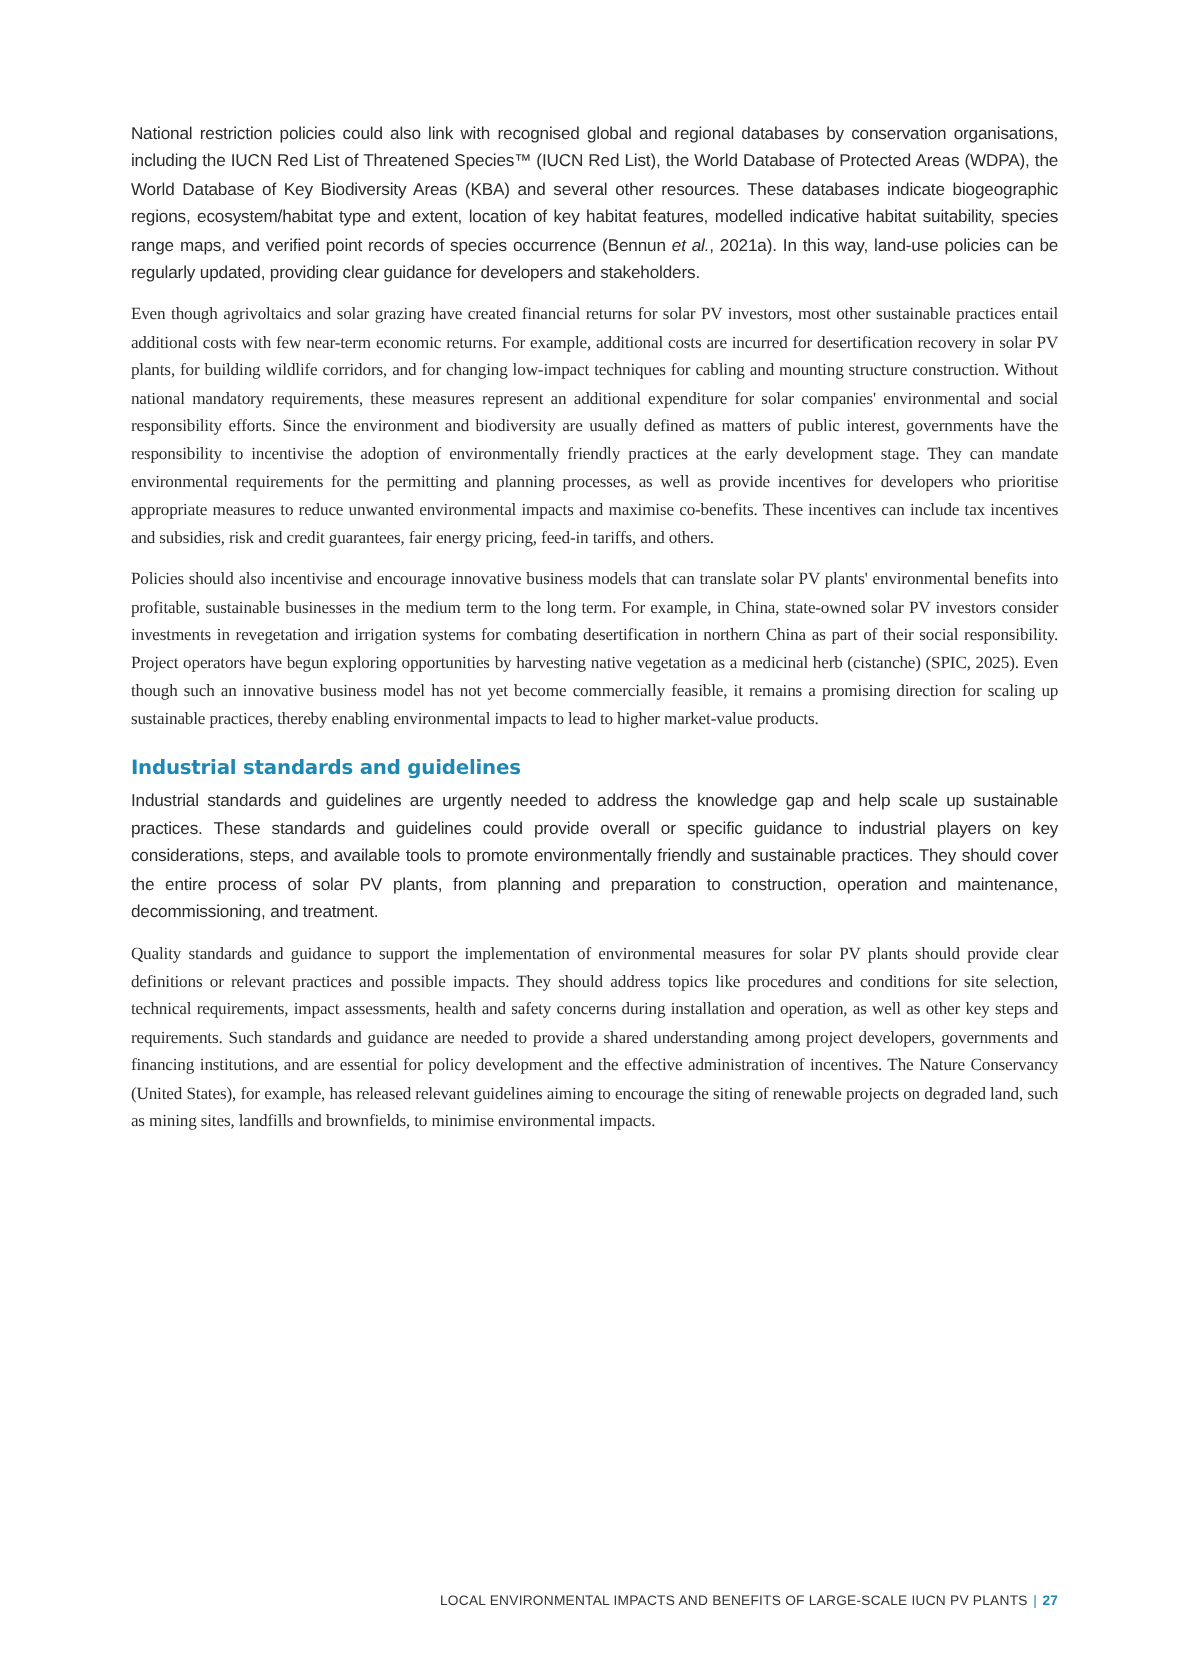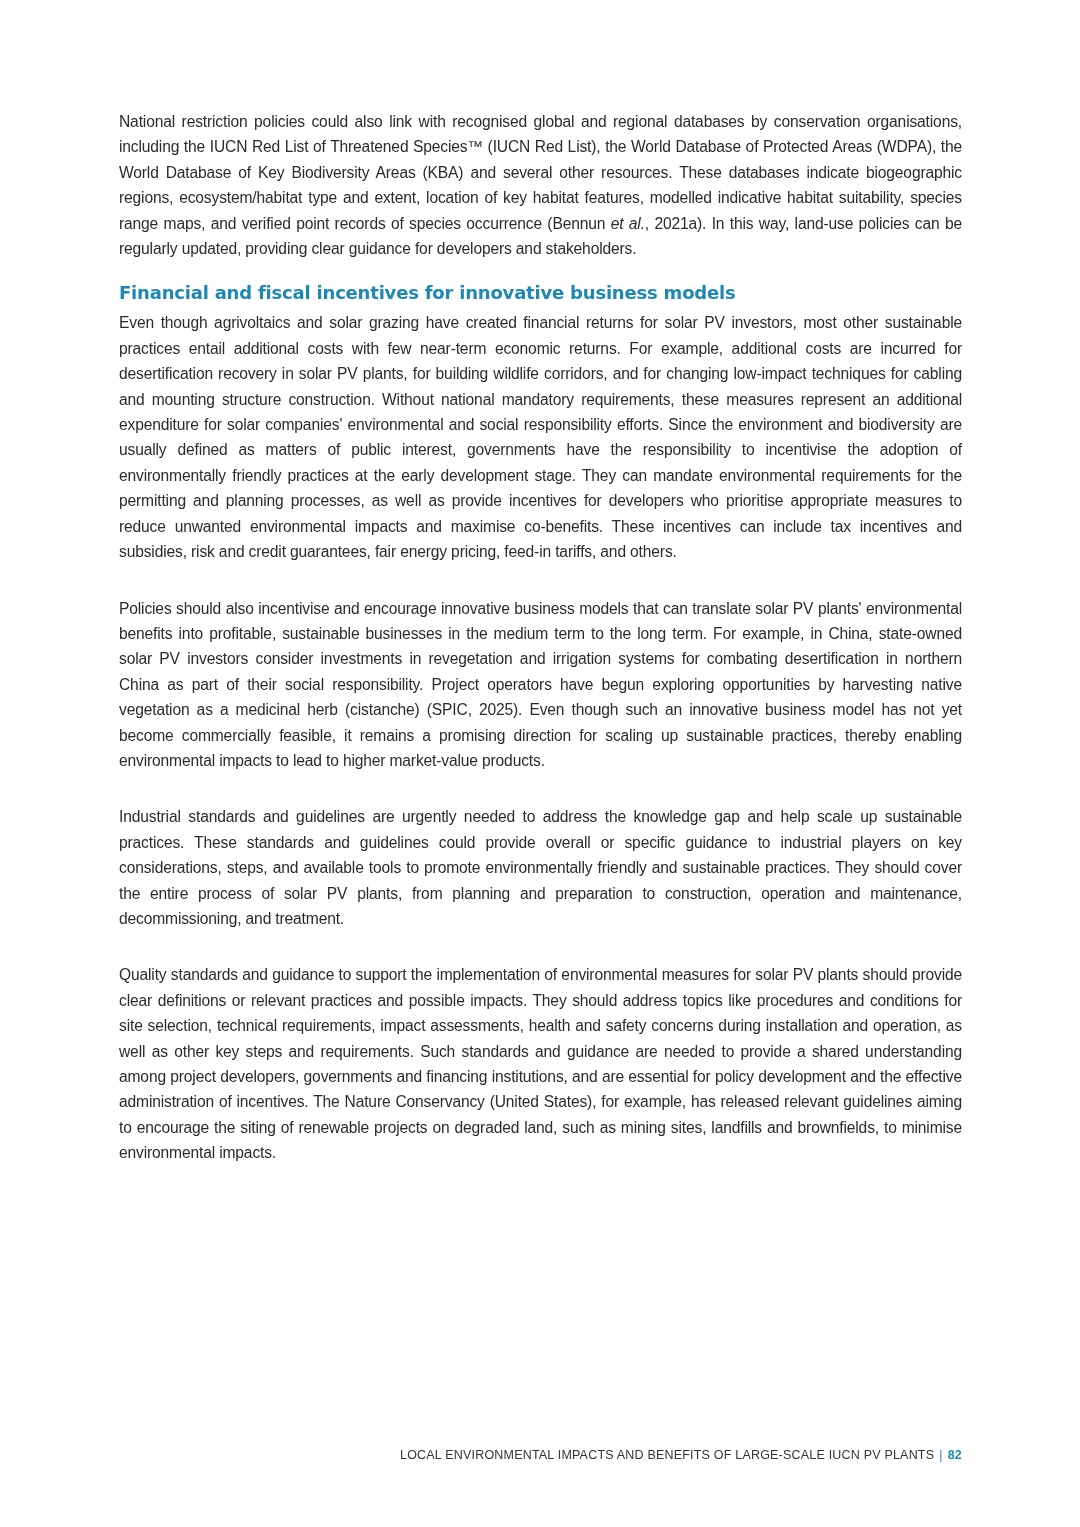--- a/index.html
+++ b/index.html
@@ -6,44 +6,44 @@
     body { width: 1080px; height: 1527px; position: relative; overflow: hidden; }
     .page {
       position: absolute; left: 119px; top: 109px; width: 843px;
       font-family: "Liberation Sans", sans-serif;
       color: #2b2b2b;
     }
     .para {
       font-size: 15.6px; line-height: 25.4px; margin: 0;
       text-align: justify; letter-spacing: -0.15px;
     }
-    .para + .para { margin-top: 31px; }
+    .para + .para { margin-top: 12px; font-family: Liberation Serif, serif; }
     .heading {
       font-family: "DejaVu Sans", sans-serif;
       font-size: 18px; font-weight: bold; color: #1e88b4;
       margin: 20px 0 5px 0; line-height: 24px; letter-spacing: -0.2px;
     }
     .footer {
       position: absolute; right: 118px; top: 1448px;
       font-family: "Liberation Sans", sans-serif; font-size: 12.5px;
       color: #333333; letter-spacing: 0.2px; white-space: nowrap;
     }
     .footer .sep { color: #1e88b4; margin: 0 5px; }
     .footer .num { color: #1e88b4; font-weight: bold; }
     em { }
   </style>
 </head>
 <body>
 
 <div class="page">
   <p class="para"><span>National restriction policies could also link with recognised global and regional databases by conservation organisations, including the IUCN Red List of Threatened Species™ (IUCN Red List), the World Database of Protected Areas (WDPA), the World Database of Key Biodiversity Areas (KBA) and several other resources. These databases indicate biogeographic regions, ecosystem/habitat type and extent, location of key habitat features, modelled indicative habitat suitability, species range maps, and verified point records of species occurrence (Bennun </span><em>et al.</em><span>, 2021a). In this way, land-use policies can be regularly updated, providing clear guidance for developers and stakeholders.</span></p>
 
-  <h2 class="heading">Financial and fiscal incentives for innovative business models</h2>
   <p class="para">Even though agrivoltaics and solar grazing have created financial returns for solar PV investors, most other sustainable practices entail additional costs with few near-term economic returns. For example, additional costs are incurred for desertification recovery in solar PV plants, for building wildlife corridors, and for changing low-impact techniques for cabling and mounting structure construction. Without national mandatory requirements, these measures represent an additional expenditure for solar companies' environmental and social responsibility efforts. Since the environment and biodiversity are usually defined as matters of public interest, governments have the responsibility to incentivise the adoption of environmentally friendly practices at the early development stage. They can mandate environmental requirements for the permitting and planning processes, as well as provide incentives for developers who prioritise appropriate measures to reduce unwanted environmental impacts and maximise co-benefits. These incentives can include tax incentives and subsidies, risk and credit guarantees, fair energy pricing, feed-in tariffs, and others.</p>
   <p class="para">Policies should also incentivise and encourage innovative business models that can translate solar PV plants' environmental benefits into profitable, sustainable businesses in the medium term to the long term. For example, in China, state-owned solar PV investors consider investments in revegetation and irrigation systems for combating desertification in northern China as part of their social responsibility. Project operators have begun exploring opportunities by harvesting native vegetation as a medicinal herb (cistanche) (SPIC, 2025). Even though such an innovative business model has not yet become commercially feasible, it remains a promising direction for scaling up sustainable practices, thereby enabling environmental impacts to lead to higher market-value products.</p>
 
+  <h2 class="heading">Industrial standards and guidelines</h2>
   <p class="para">Industrial standards and guidelines are urgently needed to address the knowledge gap and help scale up sustainable practices. These standards and guidelines could provide overall or specific guidance to industrial players on key considerations, steps, and available tools to promote environmentally friendly and sustainable practices. They should cover the entire process of solar PV plants, from planning and preparation to construction, operation and maintenance, decommissioning, and treatment.</p>
   <p class="para">Quality standards and guidance to support the implementation of environmental measures for solar PV plants should provide clear definitions or relevant practices and possible impacts. They should address topics like procedures and conditions for site selection, technical requirements, impact assessments, health and safety concerns during installation and operation, as well as other key steps and requirements. Such standards and guidance are needed to provide a shared understanding among project developers, governments and financing institutions, and are essential for policy development and the effective administration of incentives. The Nature Conservancy (United States), for example, has released relevant guidelines aiming to encourage the siting of renewable projects on degraded land, such as mining sites, landfills and brownfields, to minimise environmental impacts.</p>
 </div>
 
 <div class="footer">
-  <span>LOCAL ENVIRONMENTAL IMPACTS AND BENEFITS OF LARGE-SCALE IUCN PV PLANTS</span><span class="sep">|</span><span class="num">82</span>
+  <span>LOCAL ENVIRONMENTAL IMPACTS AND BENEFITS OF LARGE-SCALE IUCN PV PLANTS</span><span class="sep">|</span><span class="num">27</span>
 </div>
 
 </body></html>

